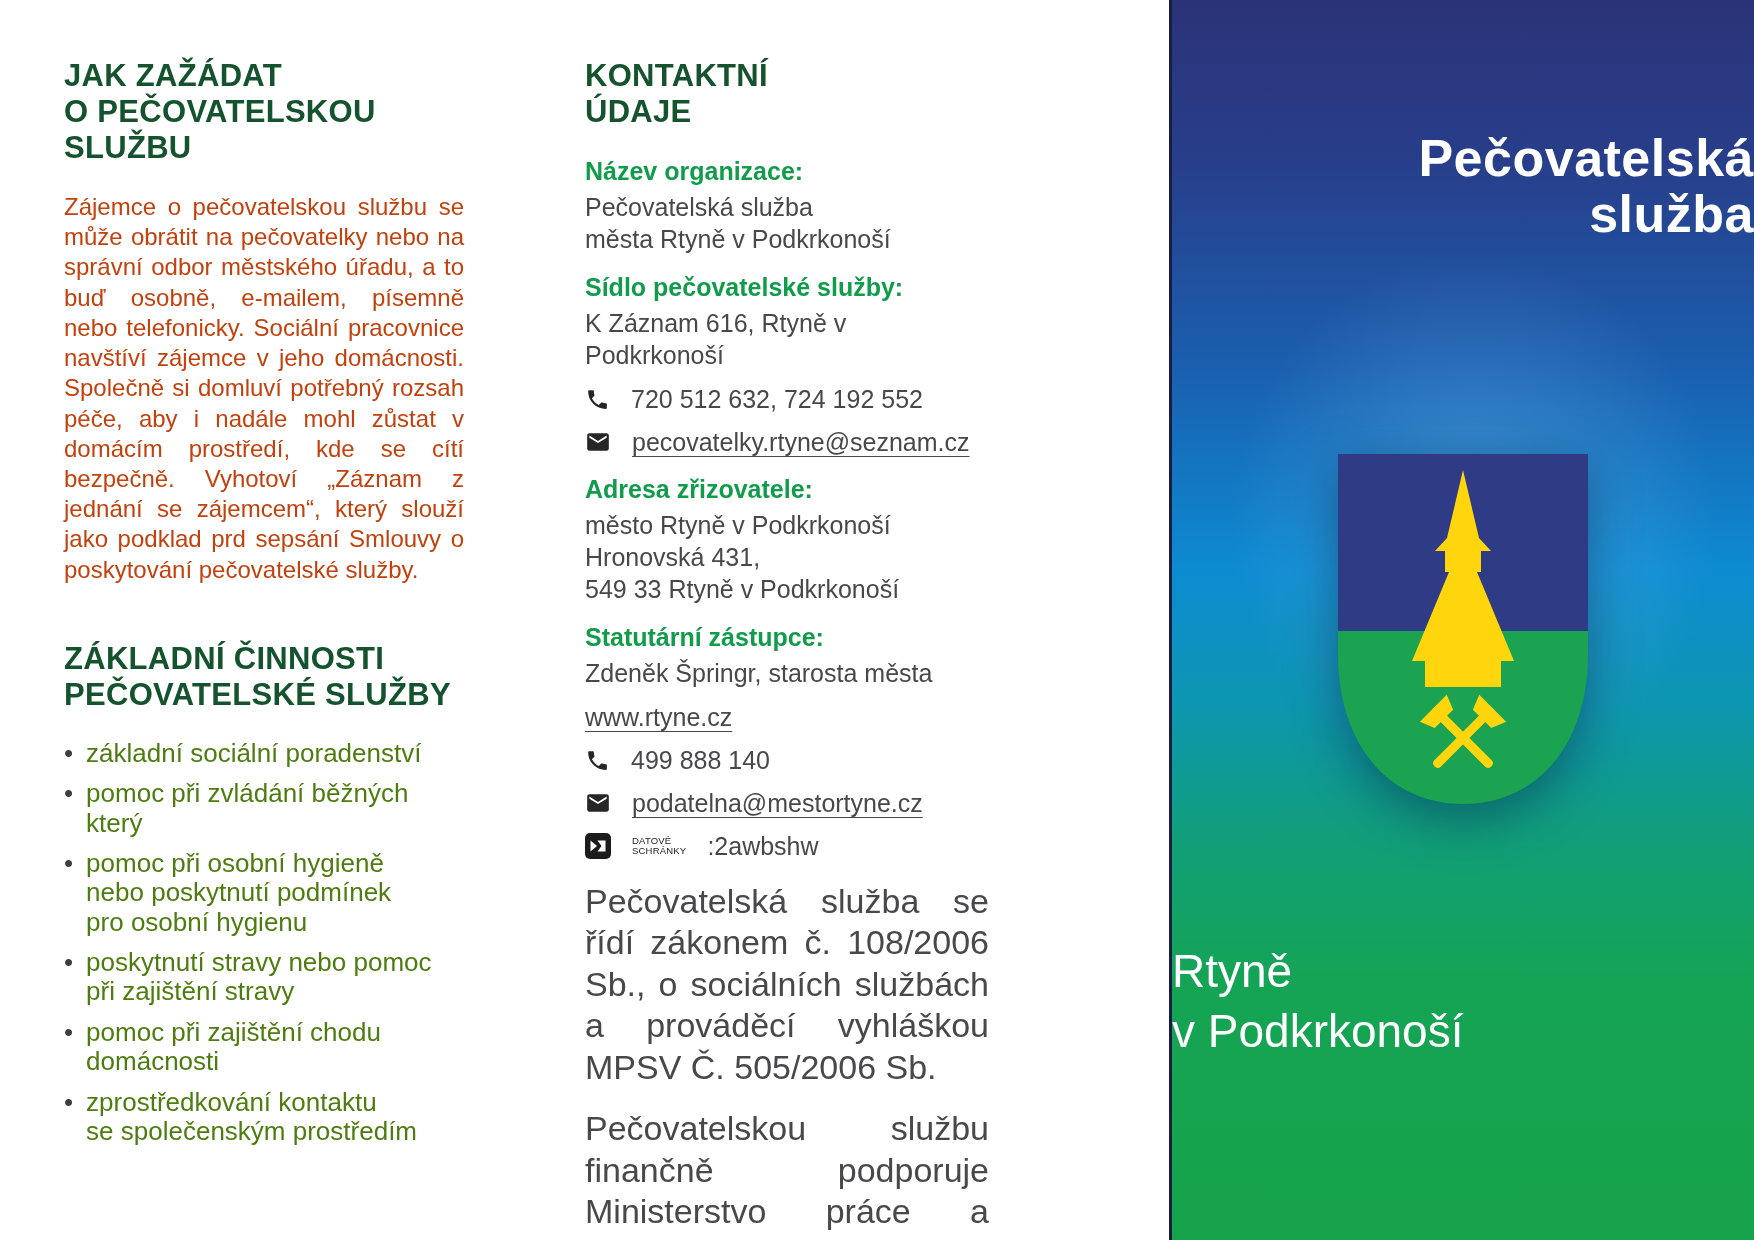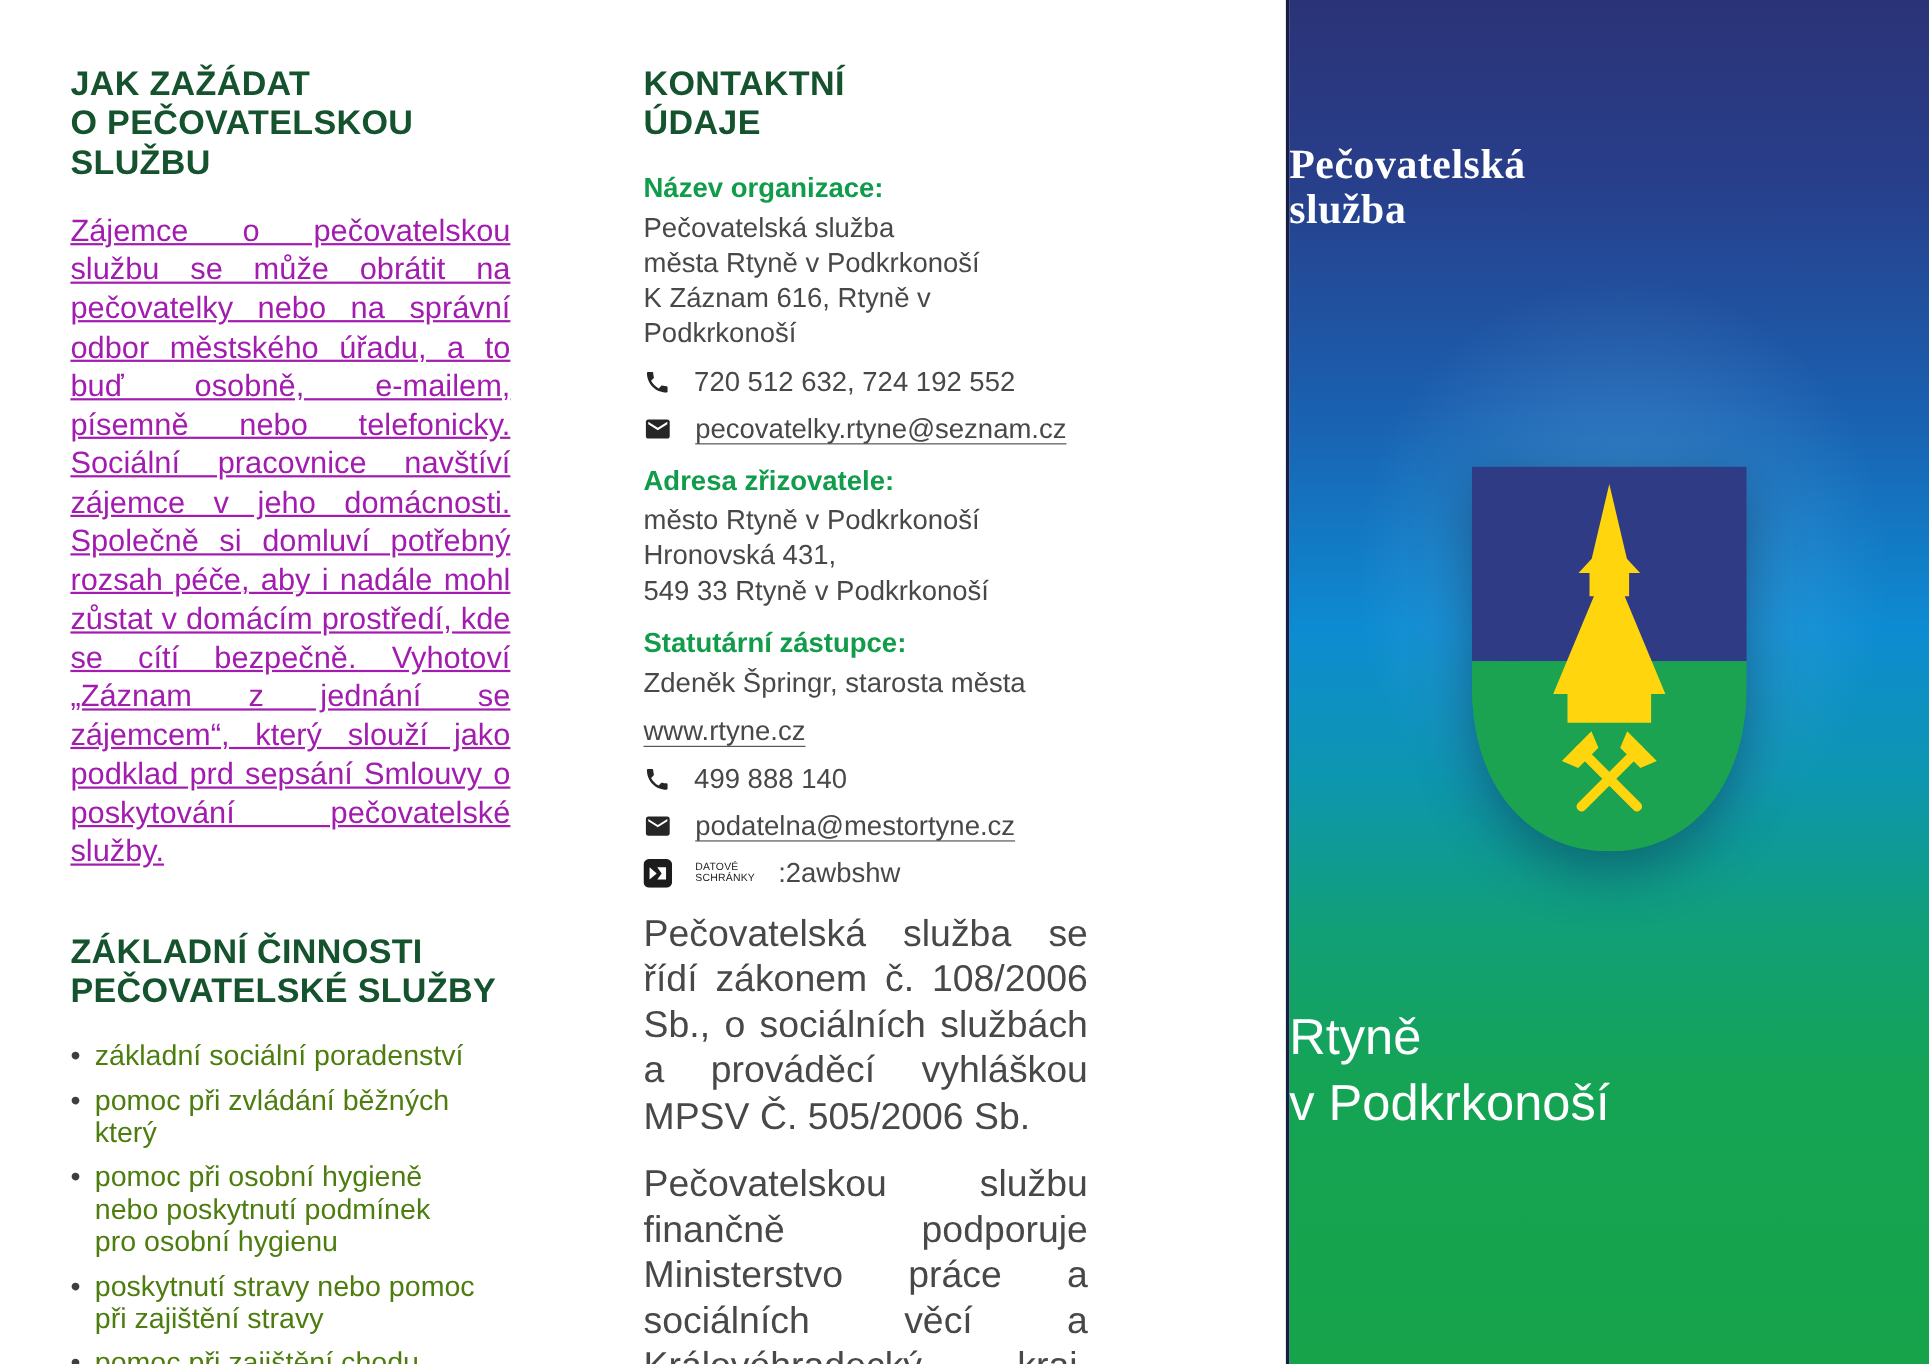--- a/index.html
+++ b/index.html
@@ -18,22 +18,22 @@
   .col { position:absolute; top:58px; }
   .col-left { left:64px;  width:400px; }
   .col-mid  { left:585px; width:404px; }
 
   .green-heading {
     font-size:31px; font-weight:800; color:#14532d;
     line-height:1.16; letter-spacing:.3px;
     margin:0 0 26px 0; text-transform:uppercase;
   }
   .body-text {
-    font-size:28px; line-height:1.26; text-align:justify;
-    margin:0; color:#a21caf;text-decoration:underline;
+    font-size:24px; line-height:1.26; text-align:justify;
+    margin:0; color:#c2410c;
   }
   .heading-second { margin-top:56px; }
 
   ul.bullets { list-style:none; margin:8px 0 0 0; padding:0; }
   ul.bullets li {
     display:flex; gap:13px; margin-bottom:11px;
     font-size:26px; line-height:1.13; color:#4d7c0f;
   }
   ul.bullets li::before { content:"•"; flex:0 0 auto; font-size:26px; line-height:1.13; color:#3e3e40; }
 
@@ -64,24 +64,23 @@
     background:linear-gradient(180deg,
       #2b3377 0%, #283e8a 13%, #1a60b0 30%, #0d8bd2 46%,
       #0d96b0 57%, #119f78 68%, #15a455 79%, #16a34a 100%);
   }
   .panel::before {
     content:""; position:absolute; inset:0; pointer-events:none;
     background:radial-gradient(ellipse 58% 30% at 52% 42%,
       rgba(150,215,255,.30), rgba(150,215,255,0) 72%);
   }
   .panel-title {
-    position:relative; margin:130px 0 0 0; text-align:left;
-    color:#fff; font-size:38px; font-weight:800; line-height:1.08;
+    position:relative; margin:130px 0 0 0; text-align:right;
+    color:#fff; font-size:52px; font-weight:800; line-height:1.08;
     letter-spacing:.5px;
-    font-family:Liberation Serif, serif;
   }
   .coa-wrap {
     position:relative; width:250px; margin:212px auto 0 auto;
     filter:drop-shadow(0 14px 26px rgba(5,25,55,.45));
   }
   .panel-subtitle {
     position:relative; margin:134px 0 0 0; 
     color:#fff; font-size:46px; font-weight:400; line-height:1.3;
   }
 </style>
@@ -124,20 +123,21 @@
 </div>
 
 <div class="col col-mid">
   <h2 class="green-heading pre">KONTAKTNÍ
 ÚDAJE</h2>
 
   <div class="contact-label">Název organizace:</div>
   <div class="contact-lines pre">Pečovatelská služba
 města Rtyně v Podkrkonoší</div>
 
+  <div class="contact-label">Sídlo pečovatelské služby:</div>
   <div class="contact-lines pre">K Záznam 616, Rtyně v Podkrkonoší</div>
 
   <div class="icon-row">
     <svg width="25" height="25" viewBox="0 0 24 24">
         <path fill="#262626" d="M6.62 10.79c1.44 2.83 3.76 5.14 6.59 6.59l2.2-2.2c.27-.27.67-.36 1.02-.24 1.12.37 2.33.57 3.57.57.55 0 1 .45 1 1V20c0 .55-.45 1-1 1-9.39 0-17-7.61-17-17 0-.55.45-1 1-1h3.5c.55 0 1 .45 1 1 0 1.25.2 2.45.57 3.57.11.35.03.74-.25 1.02l-2.2 2.2z"></path>
       </svg>
     <span>720 512 632, 724 192 552</span>
   </div>
 
   <div class="icon-row">

